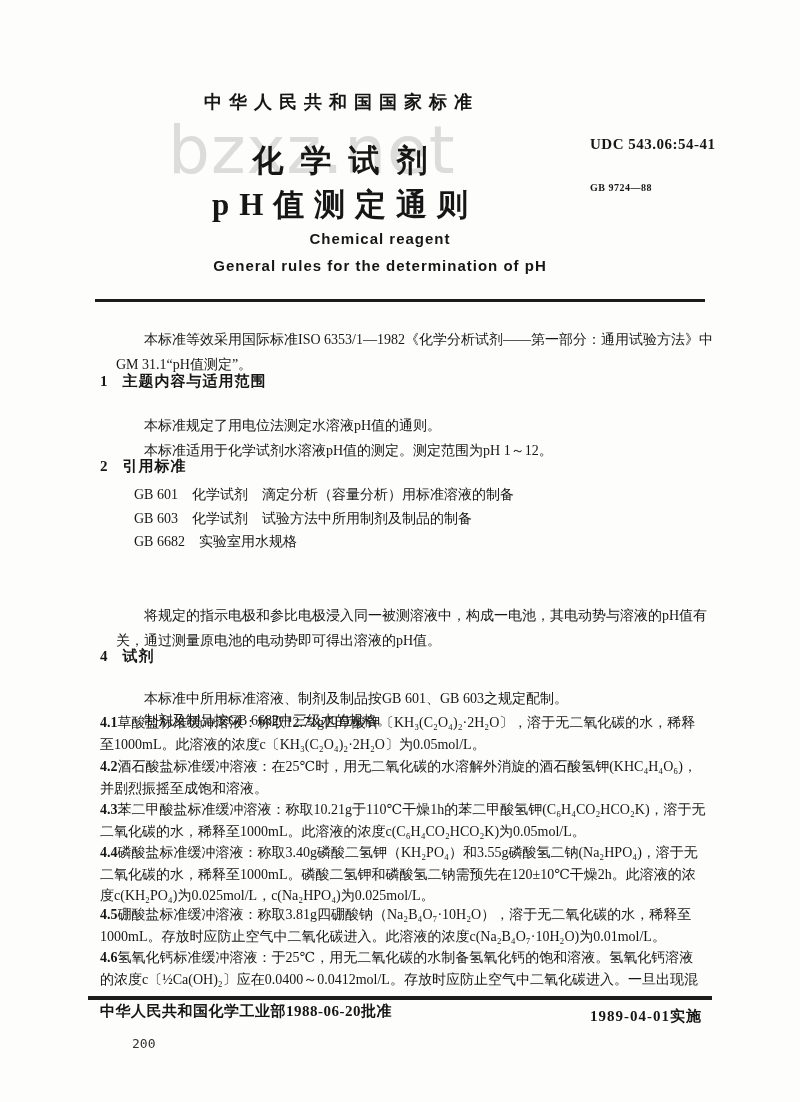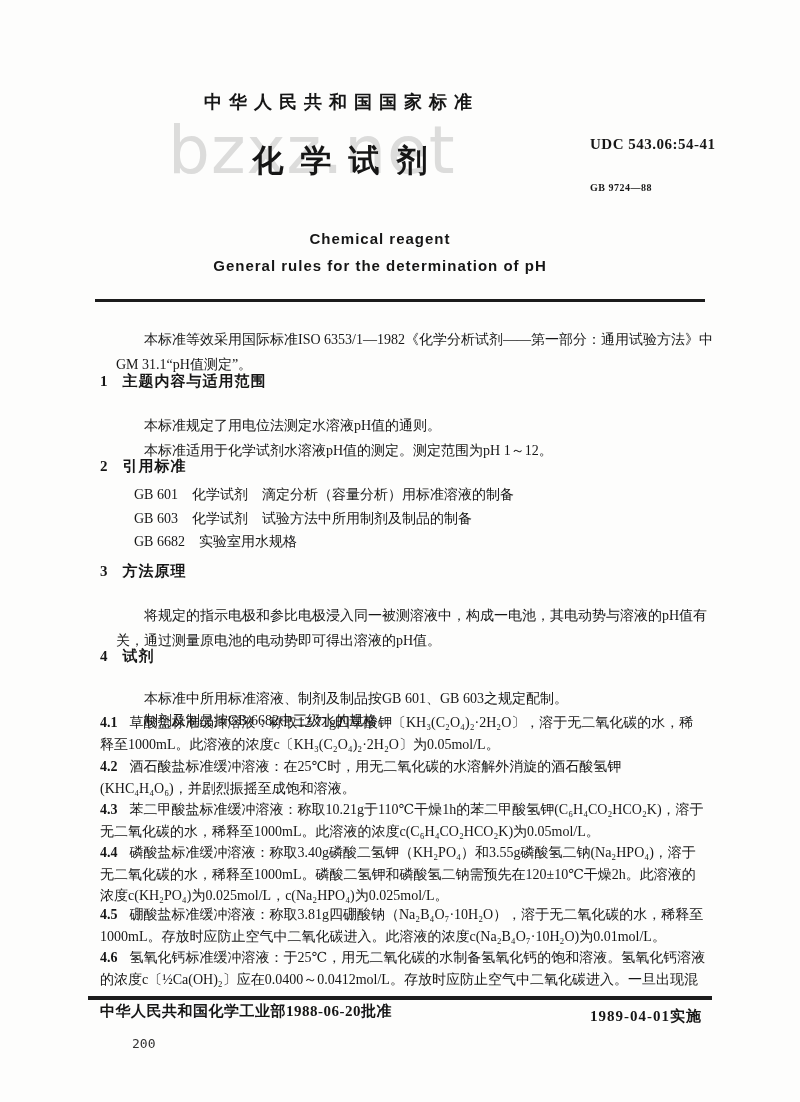--- a/index.html
+++ b/index.html
@@ -29,52 +29,52 @@
   .eng1{left:100px;top:230px;width:560px;text-align:center;font-size:15px;font-weight:bold;letter-spacing:1px;font-family:"Liberation Sans",sans-serif;}
   .eng2{left:100px;top:257px;width:560px;text-align:center;font-size:15px;font-weight:bold;letter-spacing:1px;font-family:"Liberation Sans",sans-serif;}
   .rule-top{left:95px;top:299px;width:610px;height:3px;background:#1c1c1c;}
   .rule-bottom{left:88px;top:996px;width:624px;height:4px;background:#1c1c1c;}
   .body{left:100px;width:604px;margin:16px;font-size:14px;line-height:25px;}
   .indent{text-indent:2em;}
   .head{left:100px;width:604px;margin:0;font-size:15px;font-weight:bold;letter-spacing:1px;}
   .head .num{margin-right:14px;}
   .ref-line{left:100px;width:604px;margin:0;font-size:14px;padding-left:34px;box-sizing:border-box;}
   .clause{left:100px;width:606px;margin:0;font-size:14px;line-height:21.5px;}
-  .clause .cnum{font-weight:bold;margin-right:12px;}
+  .clause .cnum{font-weight:bold;}
   .foot-left{left:100px;top:1002px;font-size:15px;font-weight:bold;letter-spacing:0.5px;}
   .foot-right{right:98px;top:1007px;font-size:15px;font-weight:bold;letter-spacing:1px;}
   .pageno{left:132px;top:1036px;font-size:13px;color:#333;font-family:"DejaVu Sans Mono",monospace;}
 </style>
 </head>
 <body>
 
 <div class="page">
 
   <div class="watermark">bzxz.net</div>
 
   <div class="abs z std-label">中华人民共和国国家标准</div>
   <div class="abs z udc">UDC 543.06:54-41</div>
   <div class="abs z gbno">GB 9724—88</div>
   <div class="abs z title1">化学试剂</div>
+  <div class="abs z title2">pH值测定通则</div>
   <div class="abs z eng1">Chemical reagent</div>
   <div class="abs z eng2">General rules for the determination of pH</div>
   <div class="abs z rule-top"></div>
 
   <p class="abs z body indent" style="top:311px">本标准等效采用国际标准ISO 6353/1—1982《化学分析试剂——第一部分：通用试验方法》中GM 31.1“pH值测定”。</p>
 
   <p class="abs z head" style="top:372px"><span class="num">1</span><span>主题内容与适用范围</span></p>
   <p class="abs z body indent" style="top:397px">本标准规定了用电位法测定水溶液pH值的通则。</p>
   <p class="abs z body indent" style="top:422px">本标准适用于化学试剂水溶液pH值的测定。测定范围为pH 1～12。</p>
 
   <p class="abs z head" style="top:457px"><span class="num">2</span><span>引用标准</span></p>
   <p class="abs z ref-line" style="top:486px">GB 601　化学试剂　滴定分析（容量分析）用标准溶液的制备</p>
   <p class="abs z ref-line" style="top:510px">GB 603　化学试剂　试验方法中所用制剂及制品的制备</p>
   <p class="abs z ref-line" style="top:533px">GB 6682　实验室用水规格</p>
 
-  <p class="abs z head" style="top:562px"><span class="num">3</span><span>方法原理</span></p>
   <p class="abs z body indent" style="top:587px">将规定的指示电极和参比电极浸入同一被测溶液中，构成一电池，其电动势与溶液的pH值有关，通过测量原电池的电动势即可得出溶液的pH值。</p>
 
   <p class="abs z head" style="top:647px"><span class="num">4</span><span>试剂</span></p>
   <p class="abs z body indent" style="top:671px;line-height:23px">本标准中所用标准溶液、制剂及制品按GB 601、GB 603之规定配制。</p>
   <p class="abs z body indent" style="top:693px;line-height:23px">制剂及制品按GB 6682中三级水的规格。</p>
 
   <p class="abs z clause" style="top:712px"><span class="cnum">4.1</span><span>草酸盐标准缓冲溶液：称取12.71g四草酸钾〔KH₃(C₂O₄)₂·2H₂O〕，溶于无二氧化碳的水，稀释至1000mL。此溶液的浓度c〔KH₃(C₂O₄)₂·2H₂O〕为0.05mol/L。</span></p>
   <p class="abs z clause" style="top:756px"><span class="cnum">4.2</span><span>酒石酸盐标准缓冲溶液：在25℃时，用无二氧化碳的水溶解外消旋的酒石酸氢钾(KHC₄H₄O₆)，并剧烈振摇至成饱和溶液。</span></p>
   <p class="abs z clause" style="top:799px"><span class="cnum">4.3</span><span>苯二甲酸盐标准缓冲溶液：称取10.21g于110℃干燥1h的苯二甲酸氢钾(C₆H₄CO₂HCO₂K)，溶于无二氧化碳的水，稀释至1000mL。此溶液的浓度c(C₆H₄CO₂HCO₂K)为0.05mol/L。</span></p>
   <p class="abs z clause" style="top:842px"><span class="cnum">4.4</span><span>磷酸盐标准缓冲溶液：称取3.40g磷酸二氢钾（KH₂PO₄）和3.55g磷酸氢二钠(Na₂HPO₄)，溶于无二氧化碳的水，稀释至1000mL。磷酸二氢钾和磷酸氢二钠需预先在120±10℃干燥2h。此溶液的浓度c(KH₂PO₄)为0.025mol/L，c(Na₂HPO₄)为0.025mol/L。</span></p>

